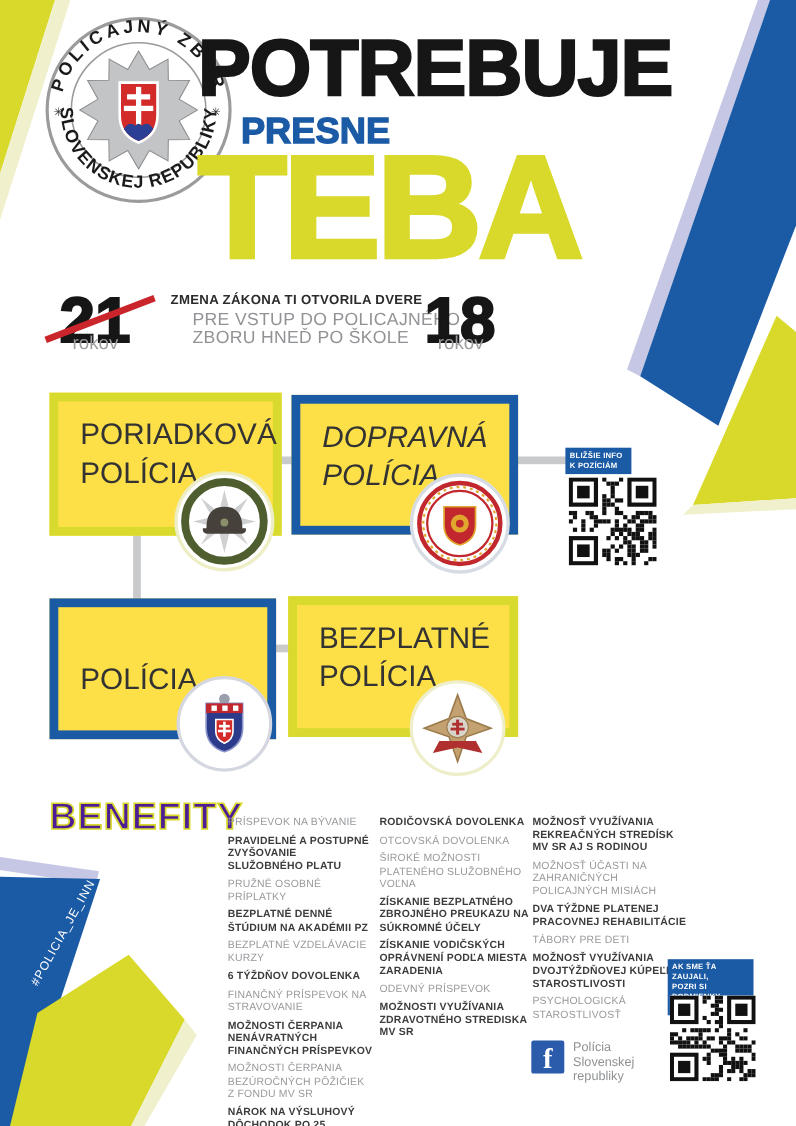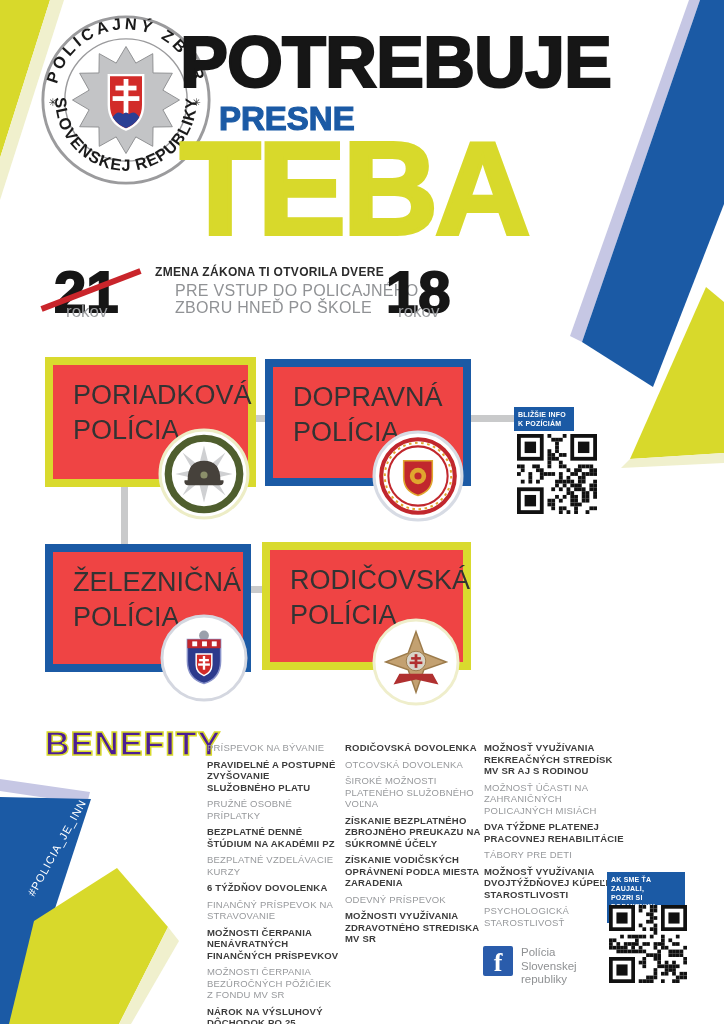--- a/index.html
+++ b/index.html
@@ -32,24 +32,24 @@
   .age-sub{font-size:16px;color:#909295;letter-spacing:0.3px;z-index:2;margin-left:20px;}
   .age-sub1{left:155px;top:282px;}
   .age-sub2{left:155px;top:299px;}
 
   
   .conn{background:#c9cacb;z-index:1;}
   .c1{left:254px;top:415px;width:13px;height:7px;}
   .c2{left:469px;top:415px;width:47px;height:7px;}
   .c3{left:121px;top:485px;width:7px;height:61px;}
   .c4{left:249px;top:586px;width:15px;height:7px;}
-  .dept{background:#ef4444;z-index:2;box-sizing:border-box;}
+  .dept{background:#fde047;z-index:2;box-sizing:border-box;}
   .dept .lbl{padding:13px 0 0 20px;font-size:27px;line-height:35px;color:#333;}
   .box1{left:45px;top:357px;width:211px;height:130px;border:8px solid #d9da2e;}
-  .box2{left:265px;top:359px;width:206px;height:127px;border:8px solid #1b5aa5;}
+  .box2{left:265px;top:359px;width:206px;height:127px;border:8px solid #1b5aa5;font-style:italic;}
   .box3{left:45px;top:544px;width:206px;height:128px;border:8px solid #1b5aa5;}
   .box4{left:262px;top:542px;width:209px;height:128px;border:8px solid #d9da2e;}
   .badge{z-index:3;}
   .bdg1{left:158px;top:428px;width:92px;height:92px;}
   .bdg2{left:372px;top:430px;width:92px;height:92px;}
   .bdg3{left:160px;top:614px;width:88px;height:88px;}
   .bdg4{left:372px;top:618px;width:88px;height:88px;}
 
   
   .qrlabel{background:#1b5aa5;color:#fff;font-size:7px;font-weight:bold;line-height:9px;
@@ -138,25 +138,25 @@
 
   <div class="abs dept box1">
     <div class="lbl"><span>PORIADKOVÁ</span><br>
     <span>POLÍCIA</span></div>
   </div>
   <div class="abs dept box2">
     <div class="lbl"><span>DOPRAVNÁ</span><br>
     <span>POLÍCIA</span></div>
   </div>
   <div class="abs dept box3">
-    <div class="lbl"><span>ŽELEZNIČNÁ</span><br>
+    <div class="lbl"><br>
     <span>POLÍCIA</span></div>
   </div>
   <div class="abs dept box4">
-    <div class="lbl"><span>RODIČOVSKÁ</span><br>
+    <div class="lbl"><span>BEZPLATNÉ</span><br>
     <span>POLÍCIA</span></div>
   </div>
 
   <svg class="abs badge bdg1" viewBox="0 0 90 90">
     <circle cx="45" cy="45" r="43" fill="#fff" stroke="#ededc6" stroke-width="3"></circle>
     <circle cx="45" cy="45" r="35" fill="#fff" stroke="#4f5e2e" stroke-width="7"></circle>
     <path fill="#cfd0d2" d="M45,17 L50,37 L66,24 L56,41 L73,45 L56,49 L66,66 L50,53 L45,73 L40,53 L24,66 L34,49 L17,45 L34,41 L24,24 L40,37 Z"></path>
     <path fill="#46413b" d="M 29,51 Q 29,32 45,32 Q 61,32 61,51 L 64,51 Q 65,55 61,56 L 29,56 Q 25,55 26,51 Z"></path>
     <circle cx="45" cy="46" r="3.5" fill="#8b8f6a"></circle>
   </svg>

